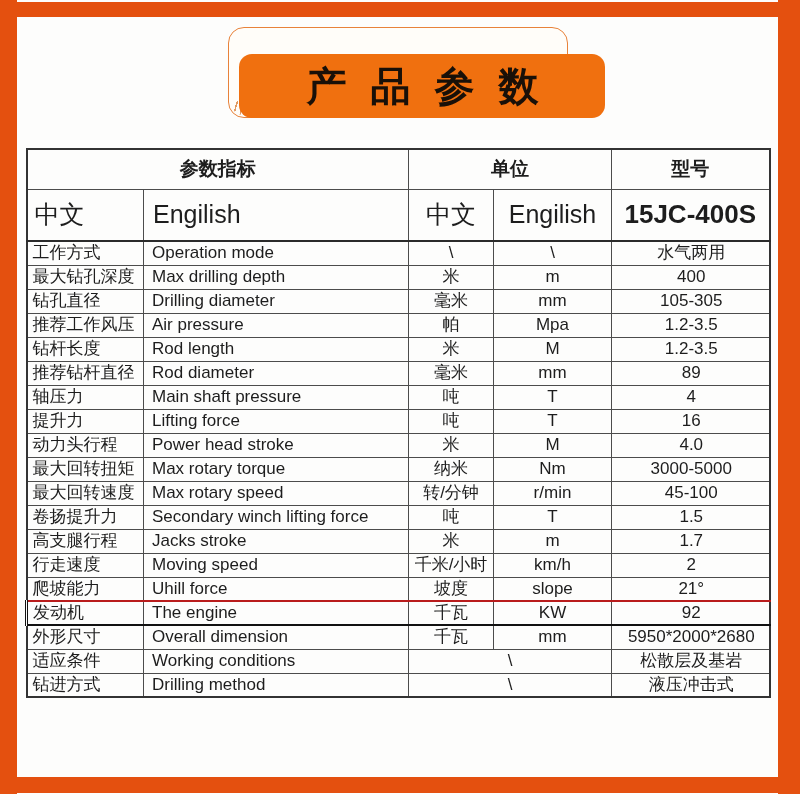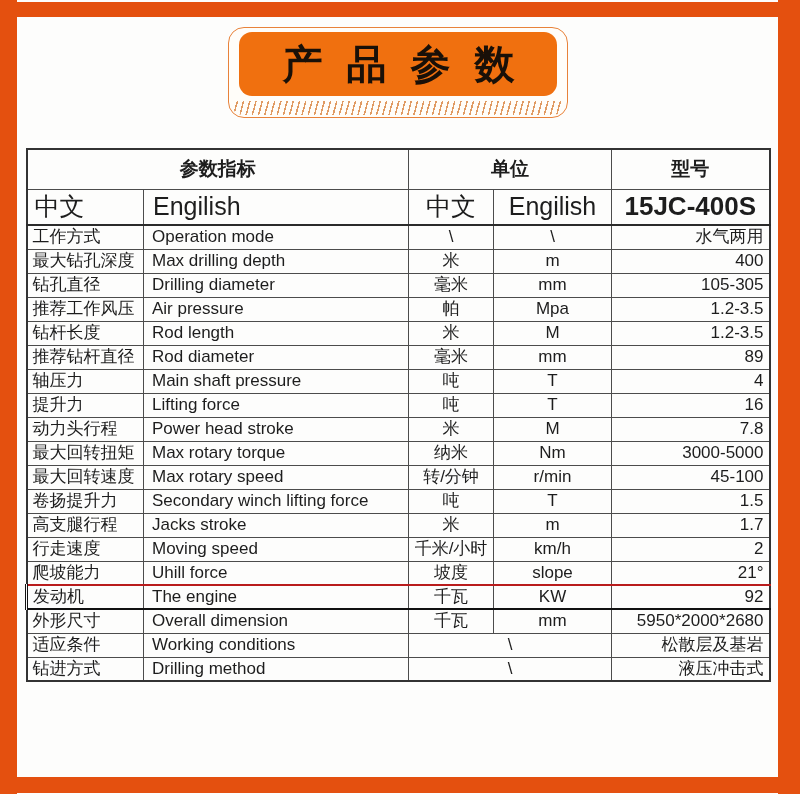--- a/index.html
+++ b/index.html
@@ -29,21 +29,21 @@
     position:absolute;left:228px;top:27px;width:340px;height:91px;
     background:#fffdf9;border:1px solid var(--banner-outline);
     border-radius:16px;box-sizing:border-box;
   }
   .banner-hatch{
     position:absolute;left:3px;right:3px;bottom:2px;height:14px;
     border-radius:4px 4px 12px 12px;
     background:repeating-linear-gradient(105deg,#fffdf9 0 4.5px,#e09a62 4.5px 6px);
   }
   .banner-inner{
-    position:absolute;left:10px;top:4px;width:318px;height:64px;
+    position:absolute;left:10px;top:26px;width:366px;height:64px;
     background:var(--banner);border-radius:13px;
     display:flex;align-items:center;justify-content:center;
   }
   .banner-title{
     font-family:"DejaVu Serif","Liberation Serif",serif;
     font-weight:bold;font-size:40px;letter-spacing:5px;
     color:#191008;white-space:nowrap;transform:translateX(3px);
   }
 
   
@@ -51,31 +51,31 @@
     position:absolute;left:25px;top:148px;width:743px;
     border-collapse:collapse;table-layout:fixed;
     border:2px solid #333;
   }
   .params th,.params td{
     border:1px solid var(--grid);
     padding:0 5px;overflow:hidden;white-space:nowrap;
     font-weight:normal;box-sizing:border-box;
   }
   tr.hdr-group th{height:40px;font-size:19px;font-weight:bold;text-align:center;}
-  tr.hdr-sub th{height:36px;font-size:25px;border-bottom:2px solid var(--grid-heavy);}
+  tr.hdr-sub th{height:52px;font-size:25px;border-bottom:2px solid var(--grid-heavy);}
   tr.hdr-sub th.cn{text-align:left;padding-left:7px;}
   tr.hdr-sub th.en{text-align:left;padding-left:9px;}
   tr.hdr-sub th.ucn{text-align:center;}
   tr.hdr-sub th.uen{text-align:center;}
   tr.hdr-sub th.model{font-weight:bold;font-size:26px;text-align:center;}
   tbody td{height:24px;font-size:17px;line-height:22px;}
   td.c-cn{text-align:left;}
   td.c-en{text-align:left;padding-left:8px;}
   td.c-ucn,td.c-uen{text-align:center;}
-  td.c-val{text-align:right;padding-left:7px;}
+  td.c-val{text-align:center;padding-left:7px;}
   tr.highlight td{border-top:2px solid #b91c1c;border-bottom:2px solid #111;}
   tr.highlight td:first-child{border-left:3px double #111;}
 </style>
 </head>
 <body>
 
 <div class="frame frame-top"></div>
 <div class="frame frame-bottom"></div>
 <div class="frame frame-left"></div>
 <div class="frame frame-right"></div>
@@ -164,21 +164,21 @@
     <td class="c-en">Lifting force</td>
     <td class="c-ucn">吨</td>
     <td class="c-uen">T</td>
     <td class="c-val">16</td>
   </tr>
       <tr>
     <td class="c-cn">动力头行程</td>
     <td class="c-en">Power head stroke</td>
     <td class="c-ucn">米</td>
     <td class="c-uen">M</td>
-    <td class="c-val">7.8</td>
+    <td class="c-val">4.0</td>
   </tr>
       <tr>
     <td class="c-cn">最大回转扭矩</td>
     <td class="c-en">Max rotary  torque</td>
     <td class="c-ucn">纳米</td>
     <td class="c-uen">Nm</td>
     <td class="c-val">3000-5000</td>
   </tr>
       <tr>
     <td class="c-cn">最大回转速度</td>

